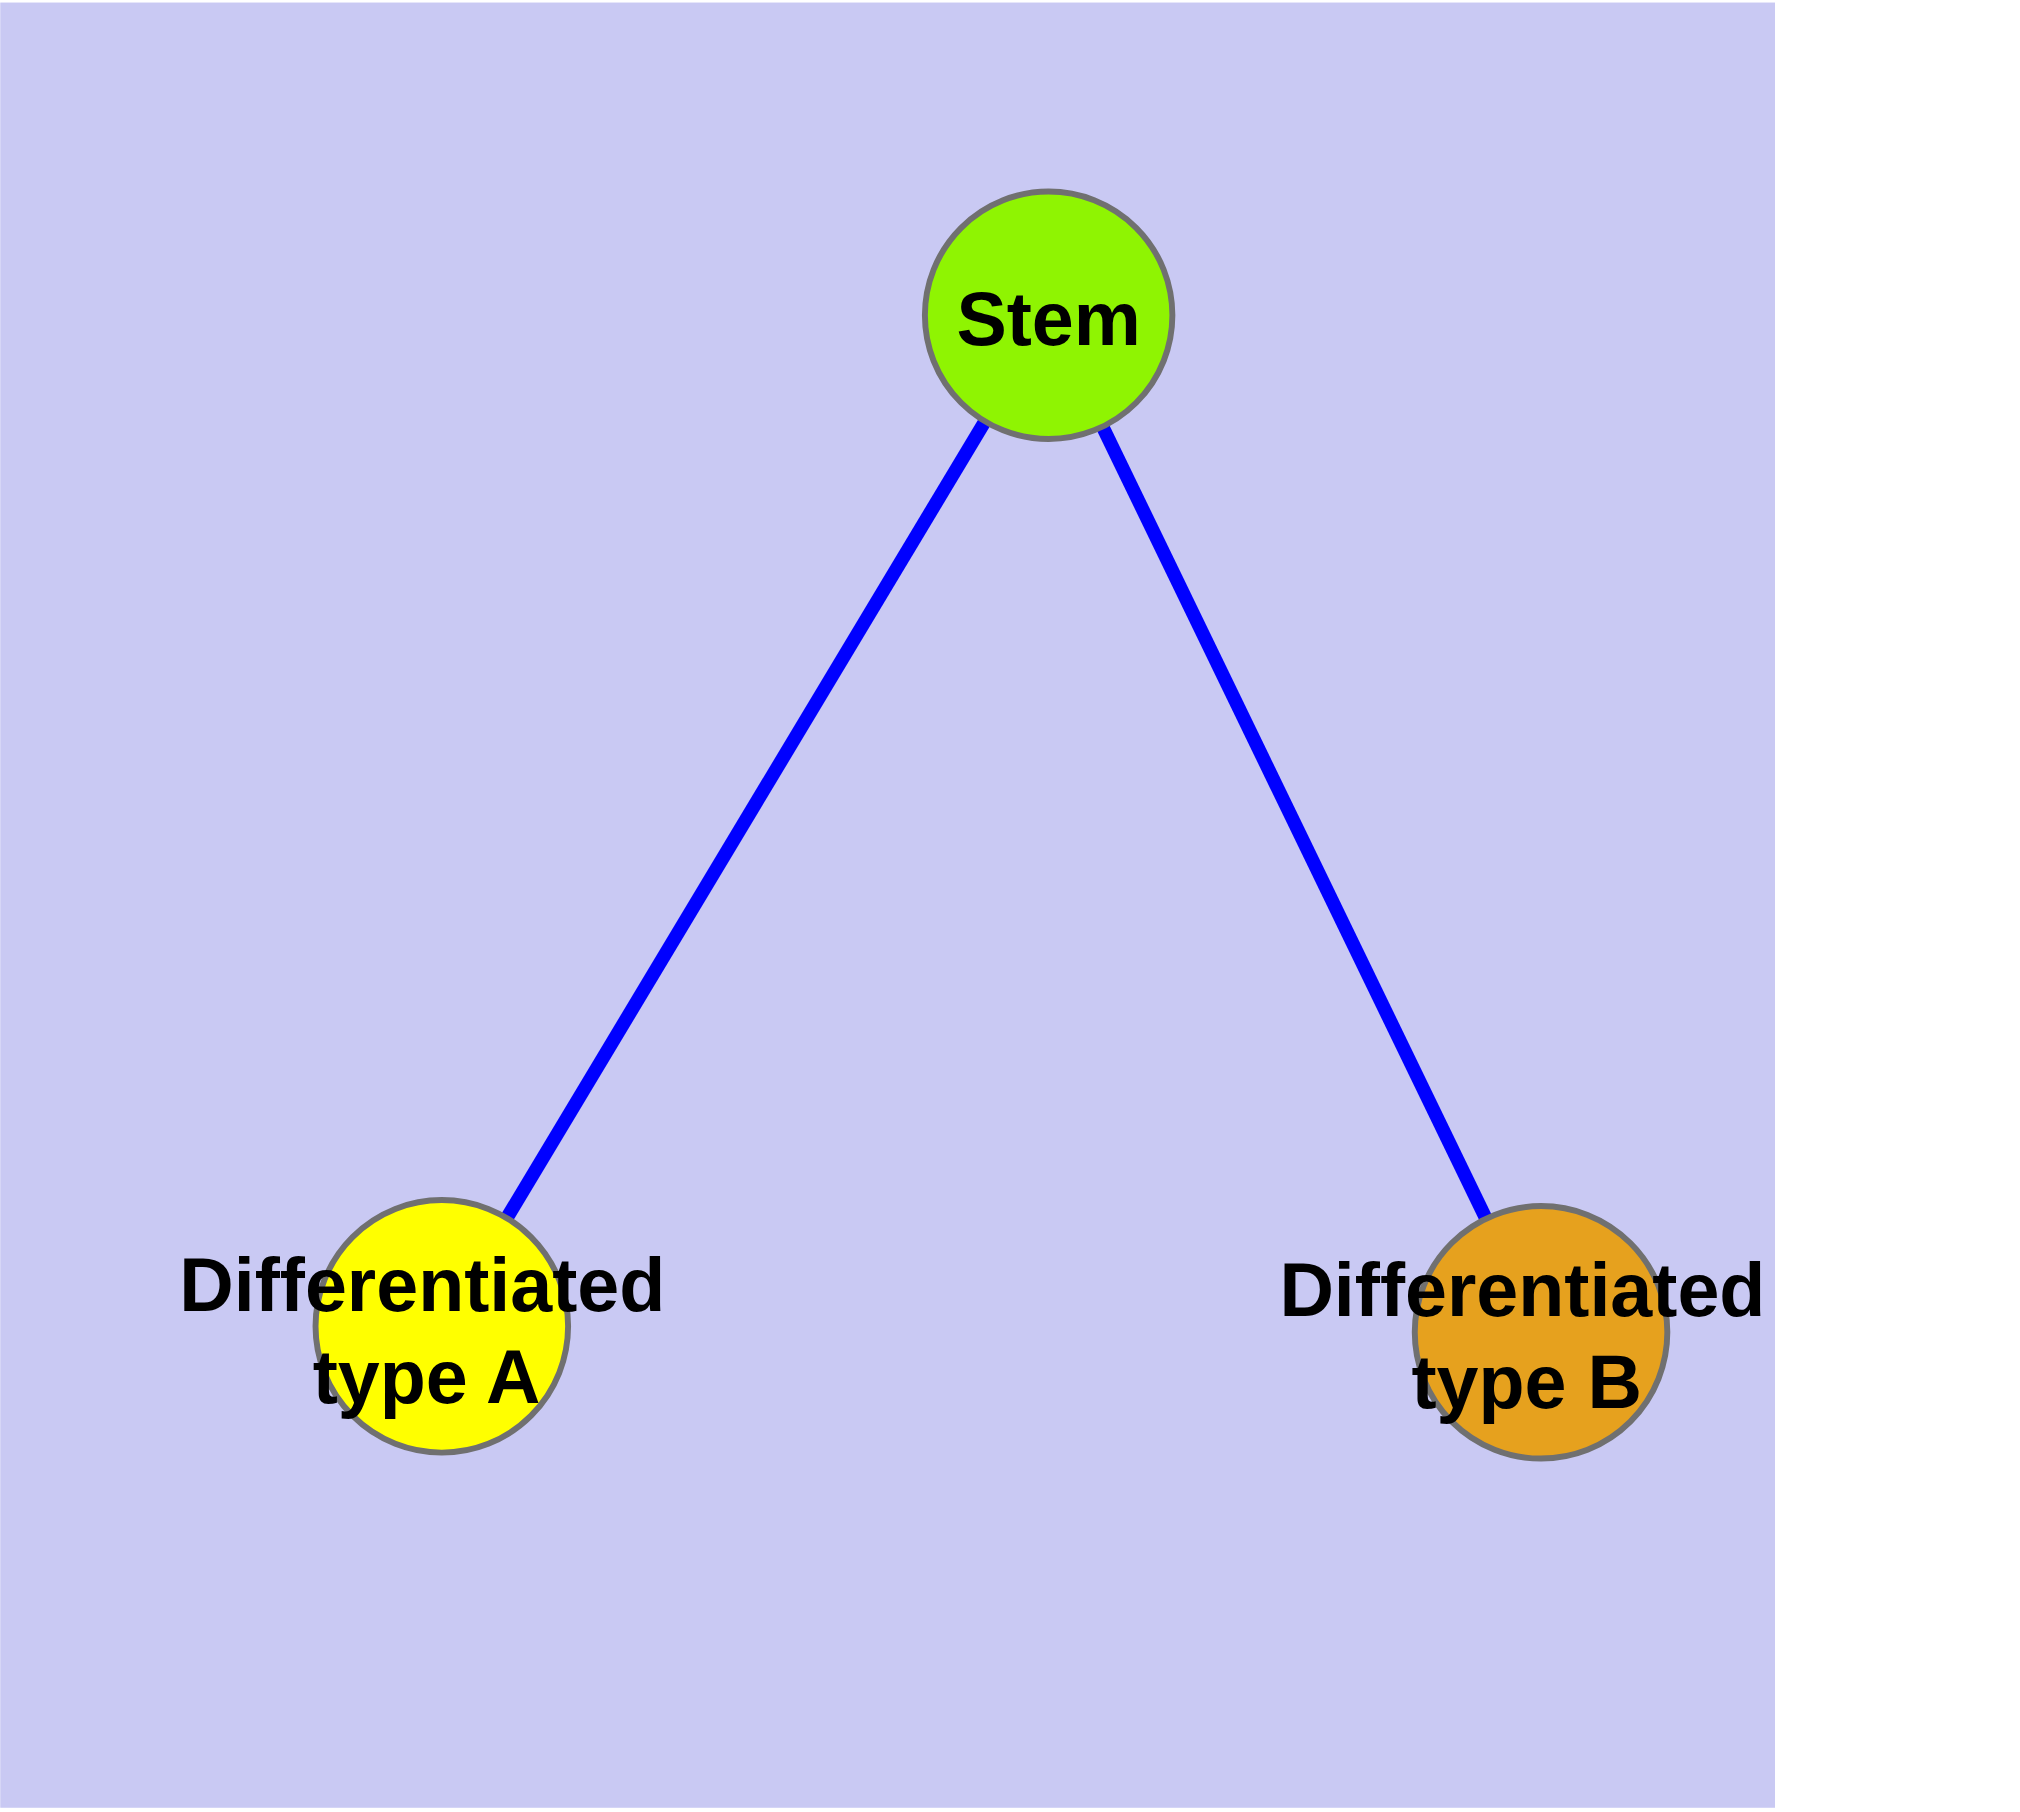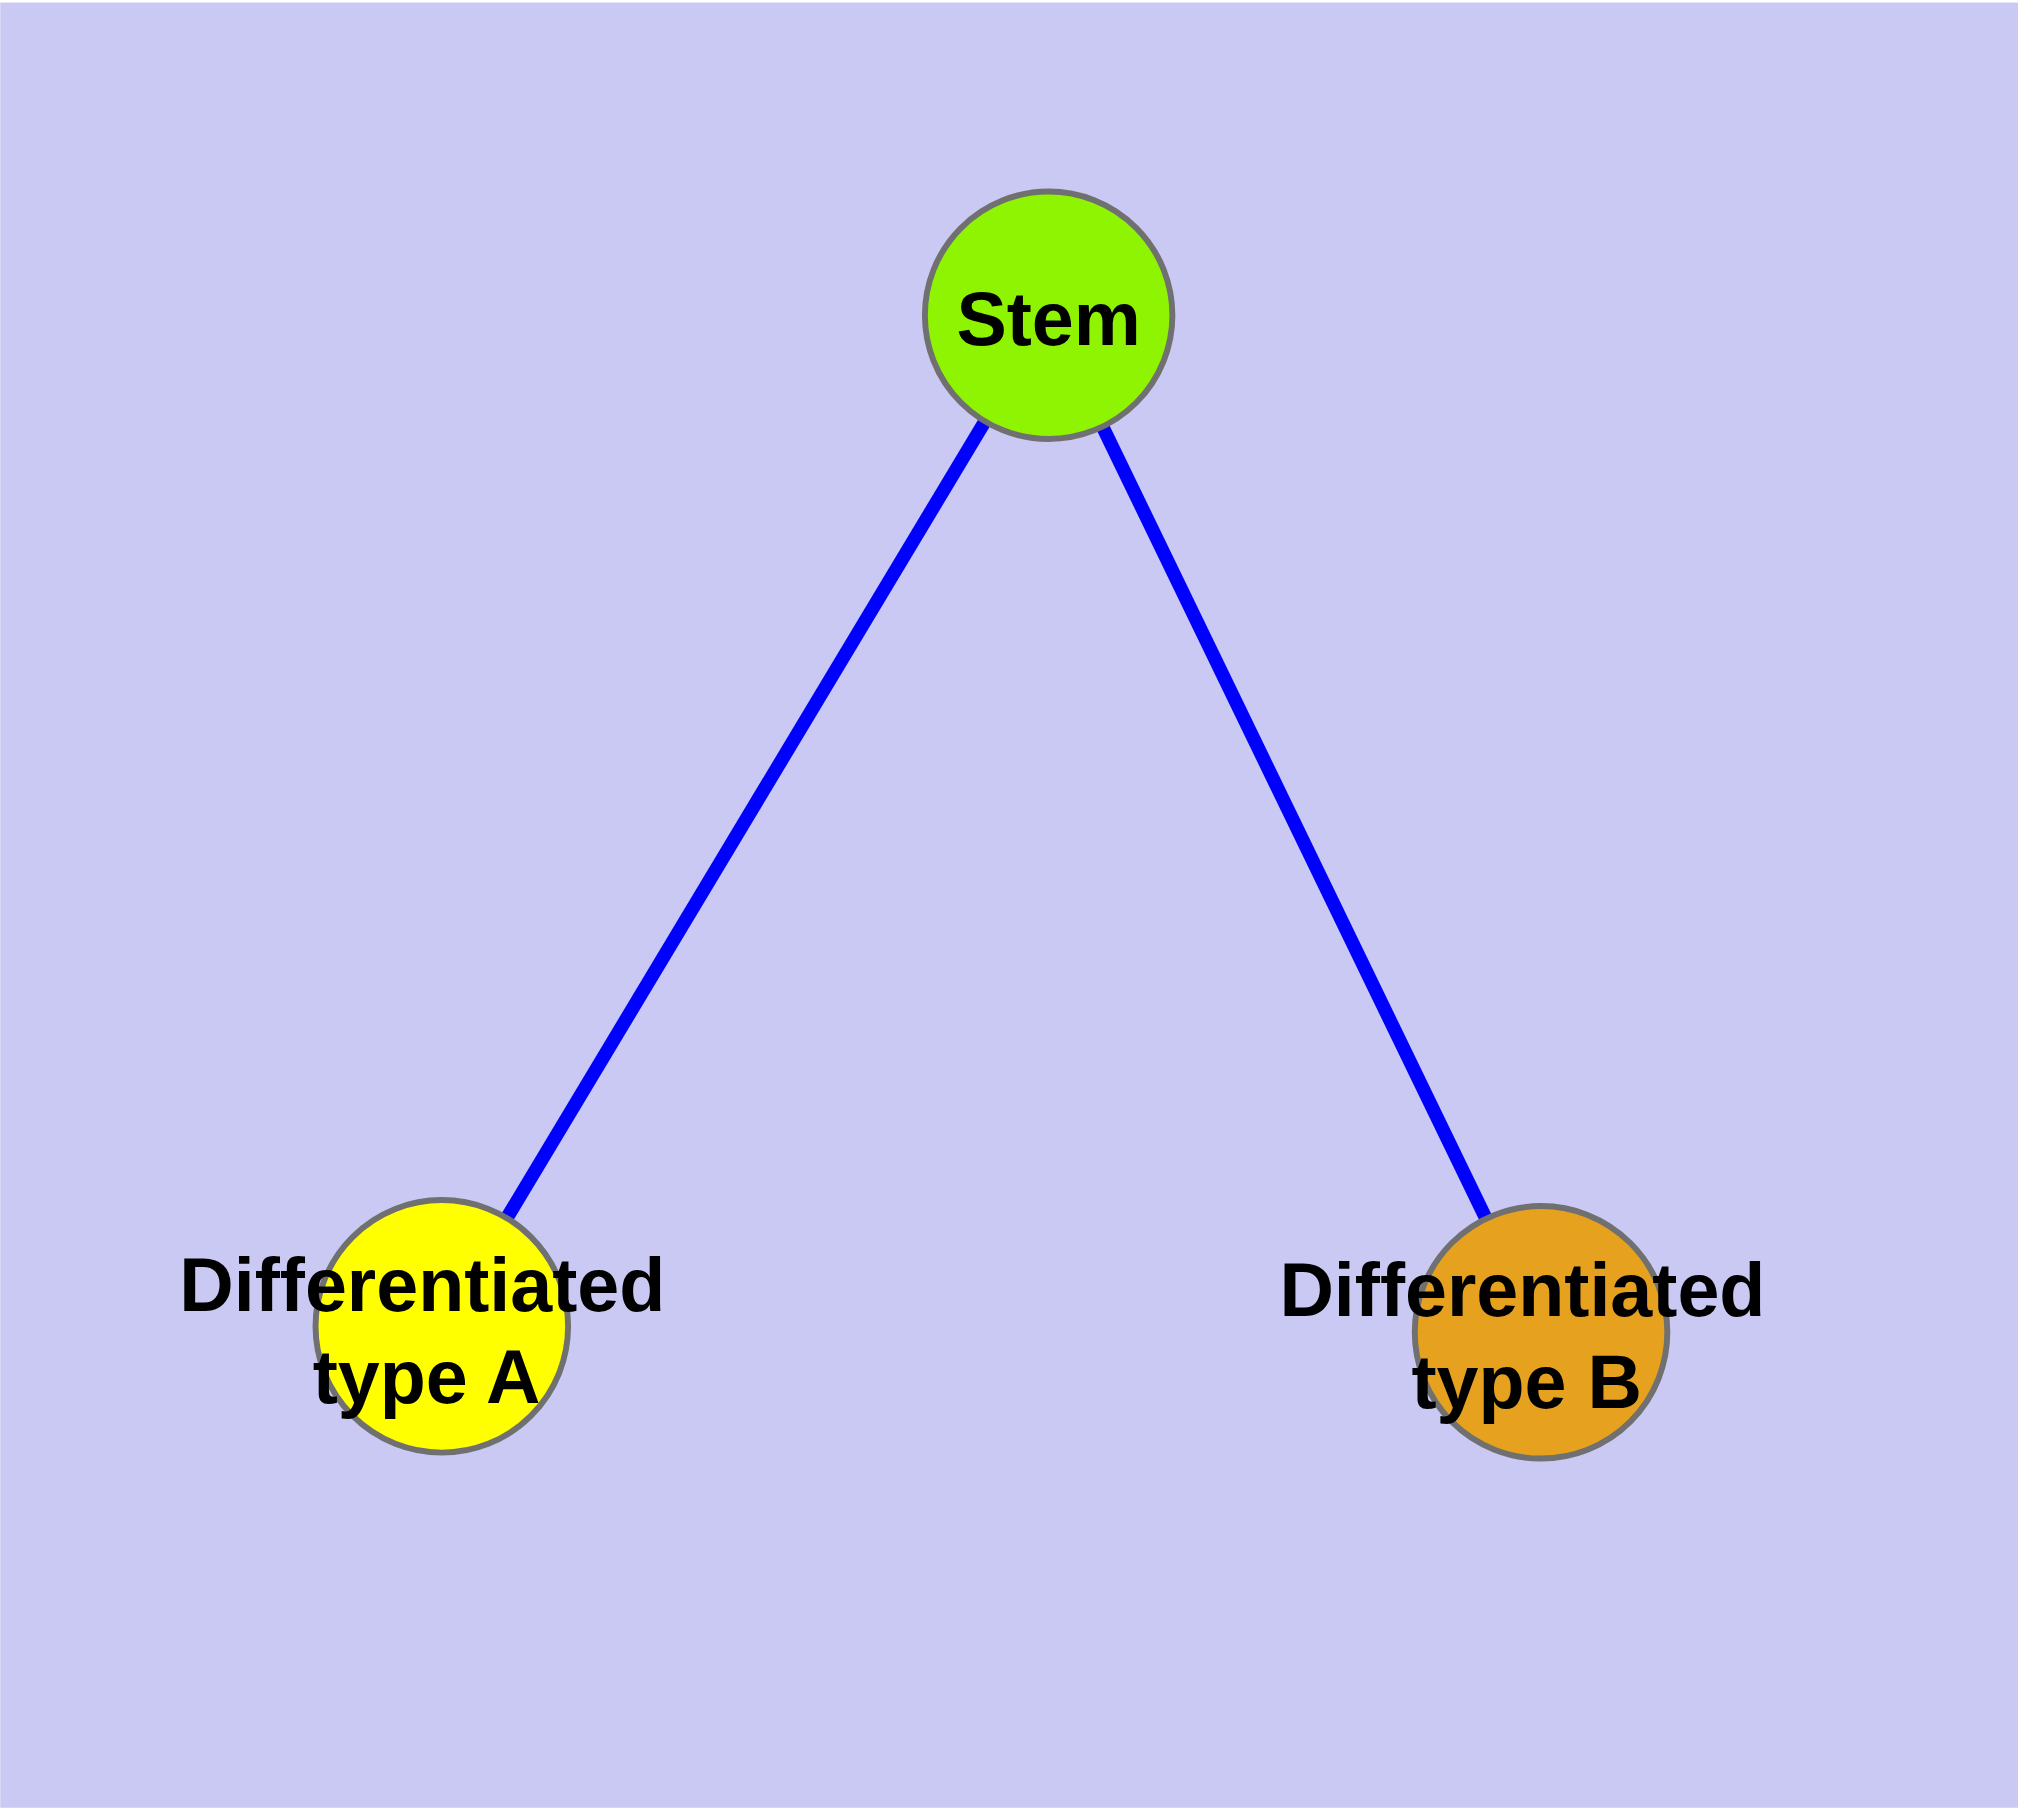--- a/index.html
+++ b/index.html
@@ -2,21 +2,21 @@
 <html style="font-size:13.6px"><head>
 <meta charset="utf-8">
 <style>
   html, body {
     margin: 0;
     padding: 0;
     background: #ffffff;
   }
   #canvas {
     position: relative;
-    width: 2018px;
+    width: 1775px;
     height: 1812px;
     background: #ffffff;
     overflow: hidden;
   }
   #diagram-svg {
     display: block;
     width: 2021px;
     height: 1812px;
   }
   .node-label {

